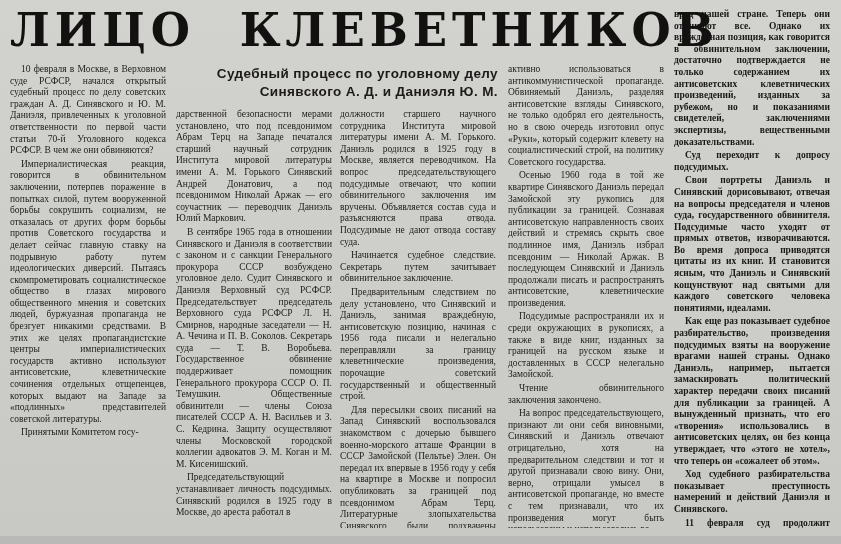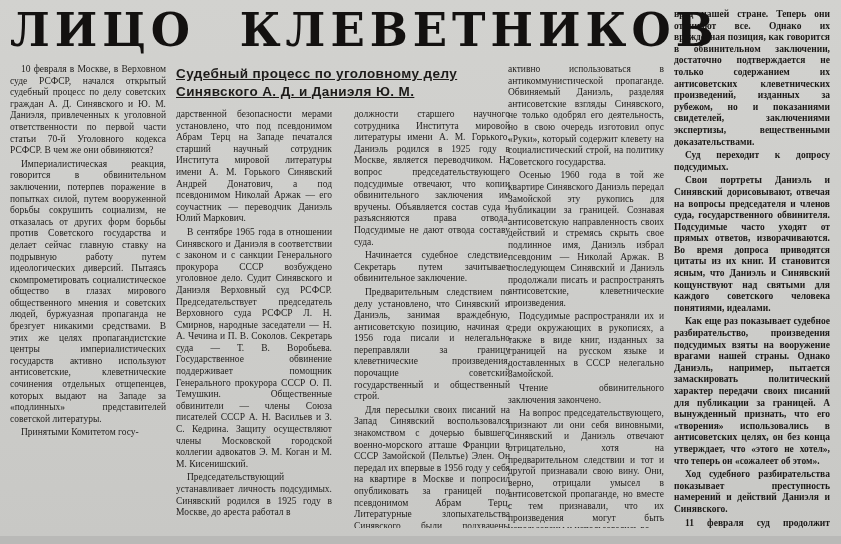--- a/index.html
+++ b/index.html
@@ -31,30 +31,29 @@
   }
   .row { display:flex; gap:10px; flex:1; min-height:0; }
   .col {
     width:156px; flex:0 0 auto;
     font-size:9.5px; line-height:11.6px;
     text-align:justify;
     overflow:hidden;
     hyphens:auto;
   }
   .mid { width:322px; flex:0 0 auto; display:flex; flex-direction:column; }
-  .midcols { display:flex; gap:22px; flex:1; min-height:0; }
+  .midcols { display:flex; gap:8px; flex:1; min-height:0; }
   .subhead {
     font-family:"Liberation Sans", sans-serif;
     font-weight:bold;
     font-size:13.5px; line-height:17.5px;
-    text-align:left;
+    text-align:right;
     letter-spacing:0.4px;
     color:#1d1b19;
     margin:1px 0 9px 0;
-    text-decoration:underline;
   }
   .col p { margin:0 0 2px 0; text-indent:11px; }
   .continued p:first-child { text-indent:0; }
   .col5 {
     font-weight:bold;
     color:#1b1917;
     padding-top:3px;
   }
 </style>
 </head>

